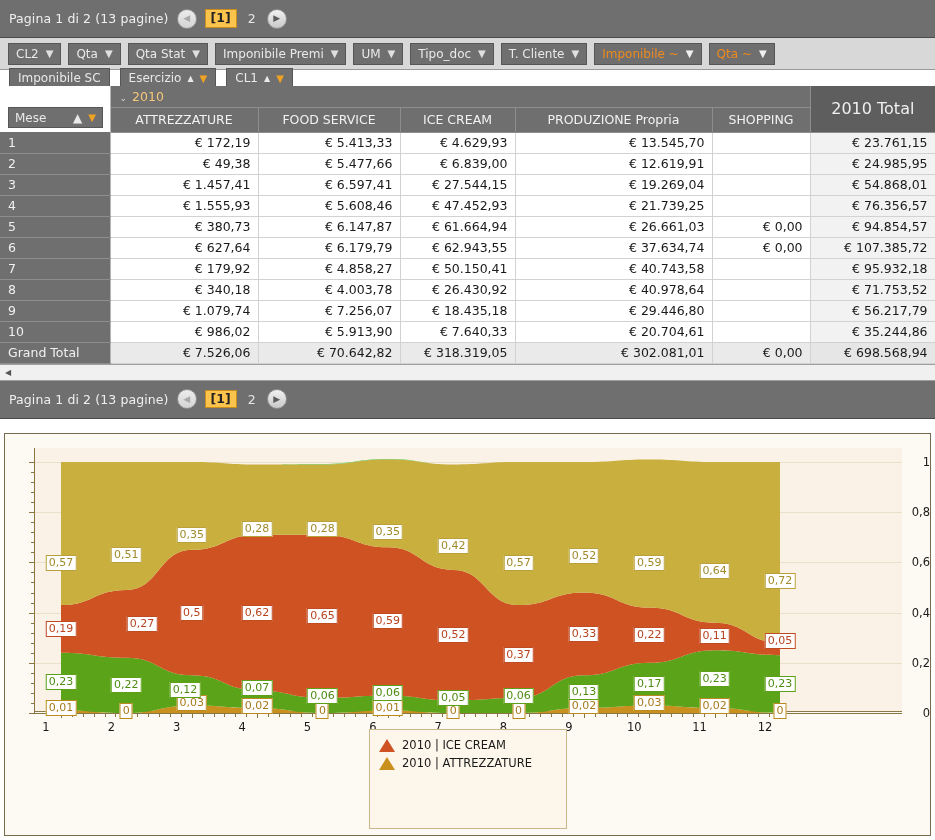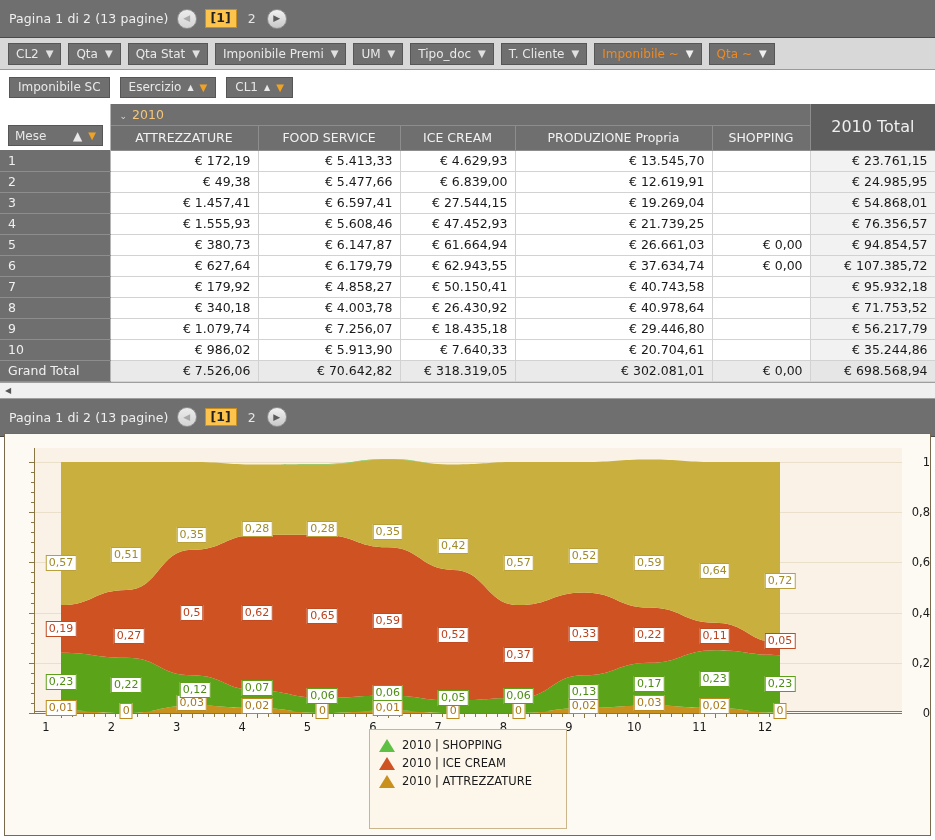--- a/index.html
+++ b/index.html
@@ -63,21 +63,21 @@
     padding: 0 7px;
     display: flex; align-items: center; gap: 7px;
     white-space: nowrap;
   }
   .chip.acc { color: #f08a1e; }
   .chip .funnel { color: #e0e0e0; font-size: 10px; }
   .chip.acc .funnel { color: #f0f0f0; }
 
   
   .pivotbar {
-    height: 34px;
+    height: 16px;
     background: #ffffff;
     display: flex;
     align-items: center;
     padding: 0 0 0 9px;
     gap: 10px;
     border-bottom: 0;
   }
   .chip2 {
     background: #6f6f6f;
     border: 1px solid #565656;
@@ -645,32 +645,32 @@
         <div class="dlabel dl-amber" style="left: 317.455px; top: 277px;">0</div>
         <div class="dlabel dl-amber" style="left: 382.818px; top: 274.49px;">0,01</div>
         <div class="dlabel dl-amber" style="left: 448.182px; top: 277px;">0</div>
         <div class="dlabel dl-amber" style="left: 513.545px; top: 277px;">0</div>
         <div class="dlabel dl-amber" style="left: 578.909px; top: 271.98px;">0,02</div>
         <div class="dlabel dl-amber" style="left: 644.273px; top: 269.47px;">0,03</div>
         <div class="dlabel dl-amber" style="left: 709.636px; top: 271.98px;">0,02</div>
         <div class="dlabel dl-amber" style="left: 775px; top: 277px;">0</div>
         <div class="dlabel dl-green" style="left: 56px; top: 247.625px;">0,23</div>
         <div class="dlabel dl-green" style="left: 121.364px; top: 251.39px;">0,22</div>
-        <div class="dlabel dl-green" style="left: 190px; top: 256.41px; text-align: right;">0,12</div>
+        <div class="dlabel dl-green" style="left: 180px; top: 256.41px; text-align: right;">0,12</div>
         <div class="dlabel dl-green" style="left: 252.091px; top: 254.41px;">0,07</div>
         <div class="dlabel dl-green" style="left: 317.455px; top: 261.94px;">0,06</div>
         <div class="dlabel dl-green" style="left: 382.818px; top: 259.43px;">0,06</div>
         <div class="dlabel dl-green" style="left: 448.182px; top: 264.45px;">0,05</div>
         <div class="dlabel dl-green" style="left: 513.545px; top: 261.94px;">0,06</div>
         <div class="dlabel dl-green" style="left: 578.909px; top: 257.665px;">0,13</div>
         <div class="dlabel dl-green" style="left: 644.273px; top: 250.135px;">0,17</div>
         <div class="dlabel dl-green" style="left: 709.636px; top: 245.115px;">0,23</div>
         <div class="dlabel dl-green" style="left: 775px; top: 250.135px;">0,23</div>
         <div class="dlabel dl-red" style="left: 56px; top: 194.915px;">0,19</div>
-        <div class="dlabel dl-red" style="left: 124px; top: 189.895px; margin-top: 12px;">0,27</div>
+        <div class="dlabel dl-red" style="left: 137px; top: 189.895px;">0,27</div>
         <div class="dlabel dl-red" style="left: 186.727px; top: 178.6px;">0,5</div>
         <div class="dlabel dl-red" style="left: 252.091px; top: 178.6px;">0,62</div>
         <div class="dlabel dl-red" style="left: 317.455px; top: 182.365px;">0,65</div>
         <div class="dlabel dl-red" style="left: 382.818px; top: 187.385px;">0,59</div>
         <div class="dlabel dl-red" style="left: 448.182px; top: 201.19px;">0,52</div>
         <div class="dlabel dl-red" style="left: 513.545px; top: 221px;">0,37</div>
         <div class="dlabel dl-red" style="left: 578.909px; top: 199.935px;">0,33</div>
         <div class="dlabel dl-red" style="left: 644.273px; top: 201.19px;">0,22</div>
         <div class="dlabel dl-red" style="left: 709.636px; top: 202.445px;">0,11</div>
         <div class="dlabel dl-red" style="left: 775px; top: 206.72px;">0,05</div>
@@ -682,24 +682,20 @@
         <div class="dlabel dl-gold" style="left: 382.818px; top: 69.415px;">0,35</div>
         <div class="dlabel dl-gold" style="left: 448.182px; top: 83.22px;">0,42</div>
         <div class="dlabel dl-gold" style="left: 513.545px; top: 99.535px;">0,57</div>
         <div class="dlabel dl-gold" style="left: 578.909px; top: 93.26px;">0,52</div>
         <div class="dlabel dl-gold" style="left: 644.273px; top: 99.535px;">0,59</div>
         <div class="dlabel dl-gold" style="left: 709.636px; top: 108.32px;">0,64</div>
         <div class="dlabel dl-gold" style="left: 775px; top: 118.36px;">0,72</div>
       </div>
     <div class="legend" id="legend">
         <div class="legend-row">
-          <span class="legend-tri" style="border-bottom-color: rgb(94, 192, 68);"></span>
-          <span class="legend-text">2010 | SHOPPING</span>
-        </div>
-        <div class="legend-row">
           <span class="legend-tri" style="border-bottom-color: rgb(207, 82, 35);"></span>
           <span class="legend-text">2010 | ICE CREAM</span>
         </div>
         <div class="legend-row">
           <span class="legend-tri" style="border-bottom-color: rgb(201, 144, 30);"></span>
           <span class="legend-text">2010 | ATTREZZATURE</span>
         </div>
       </div>
   </div>
 

